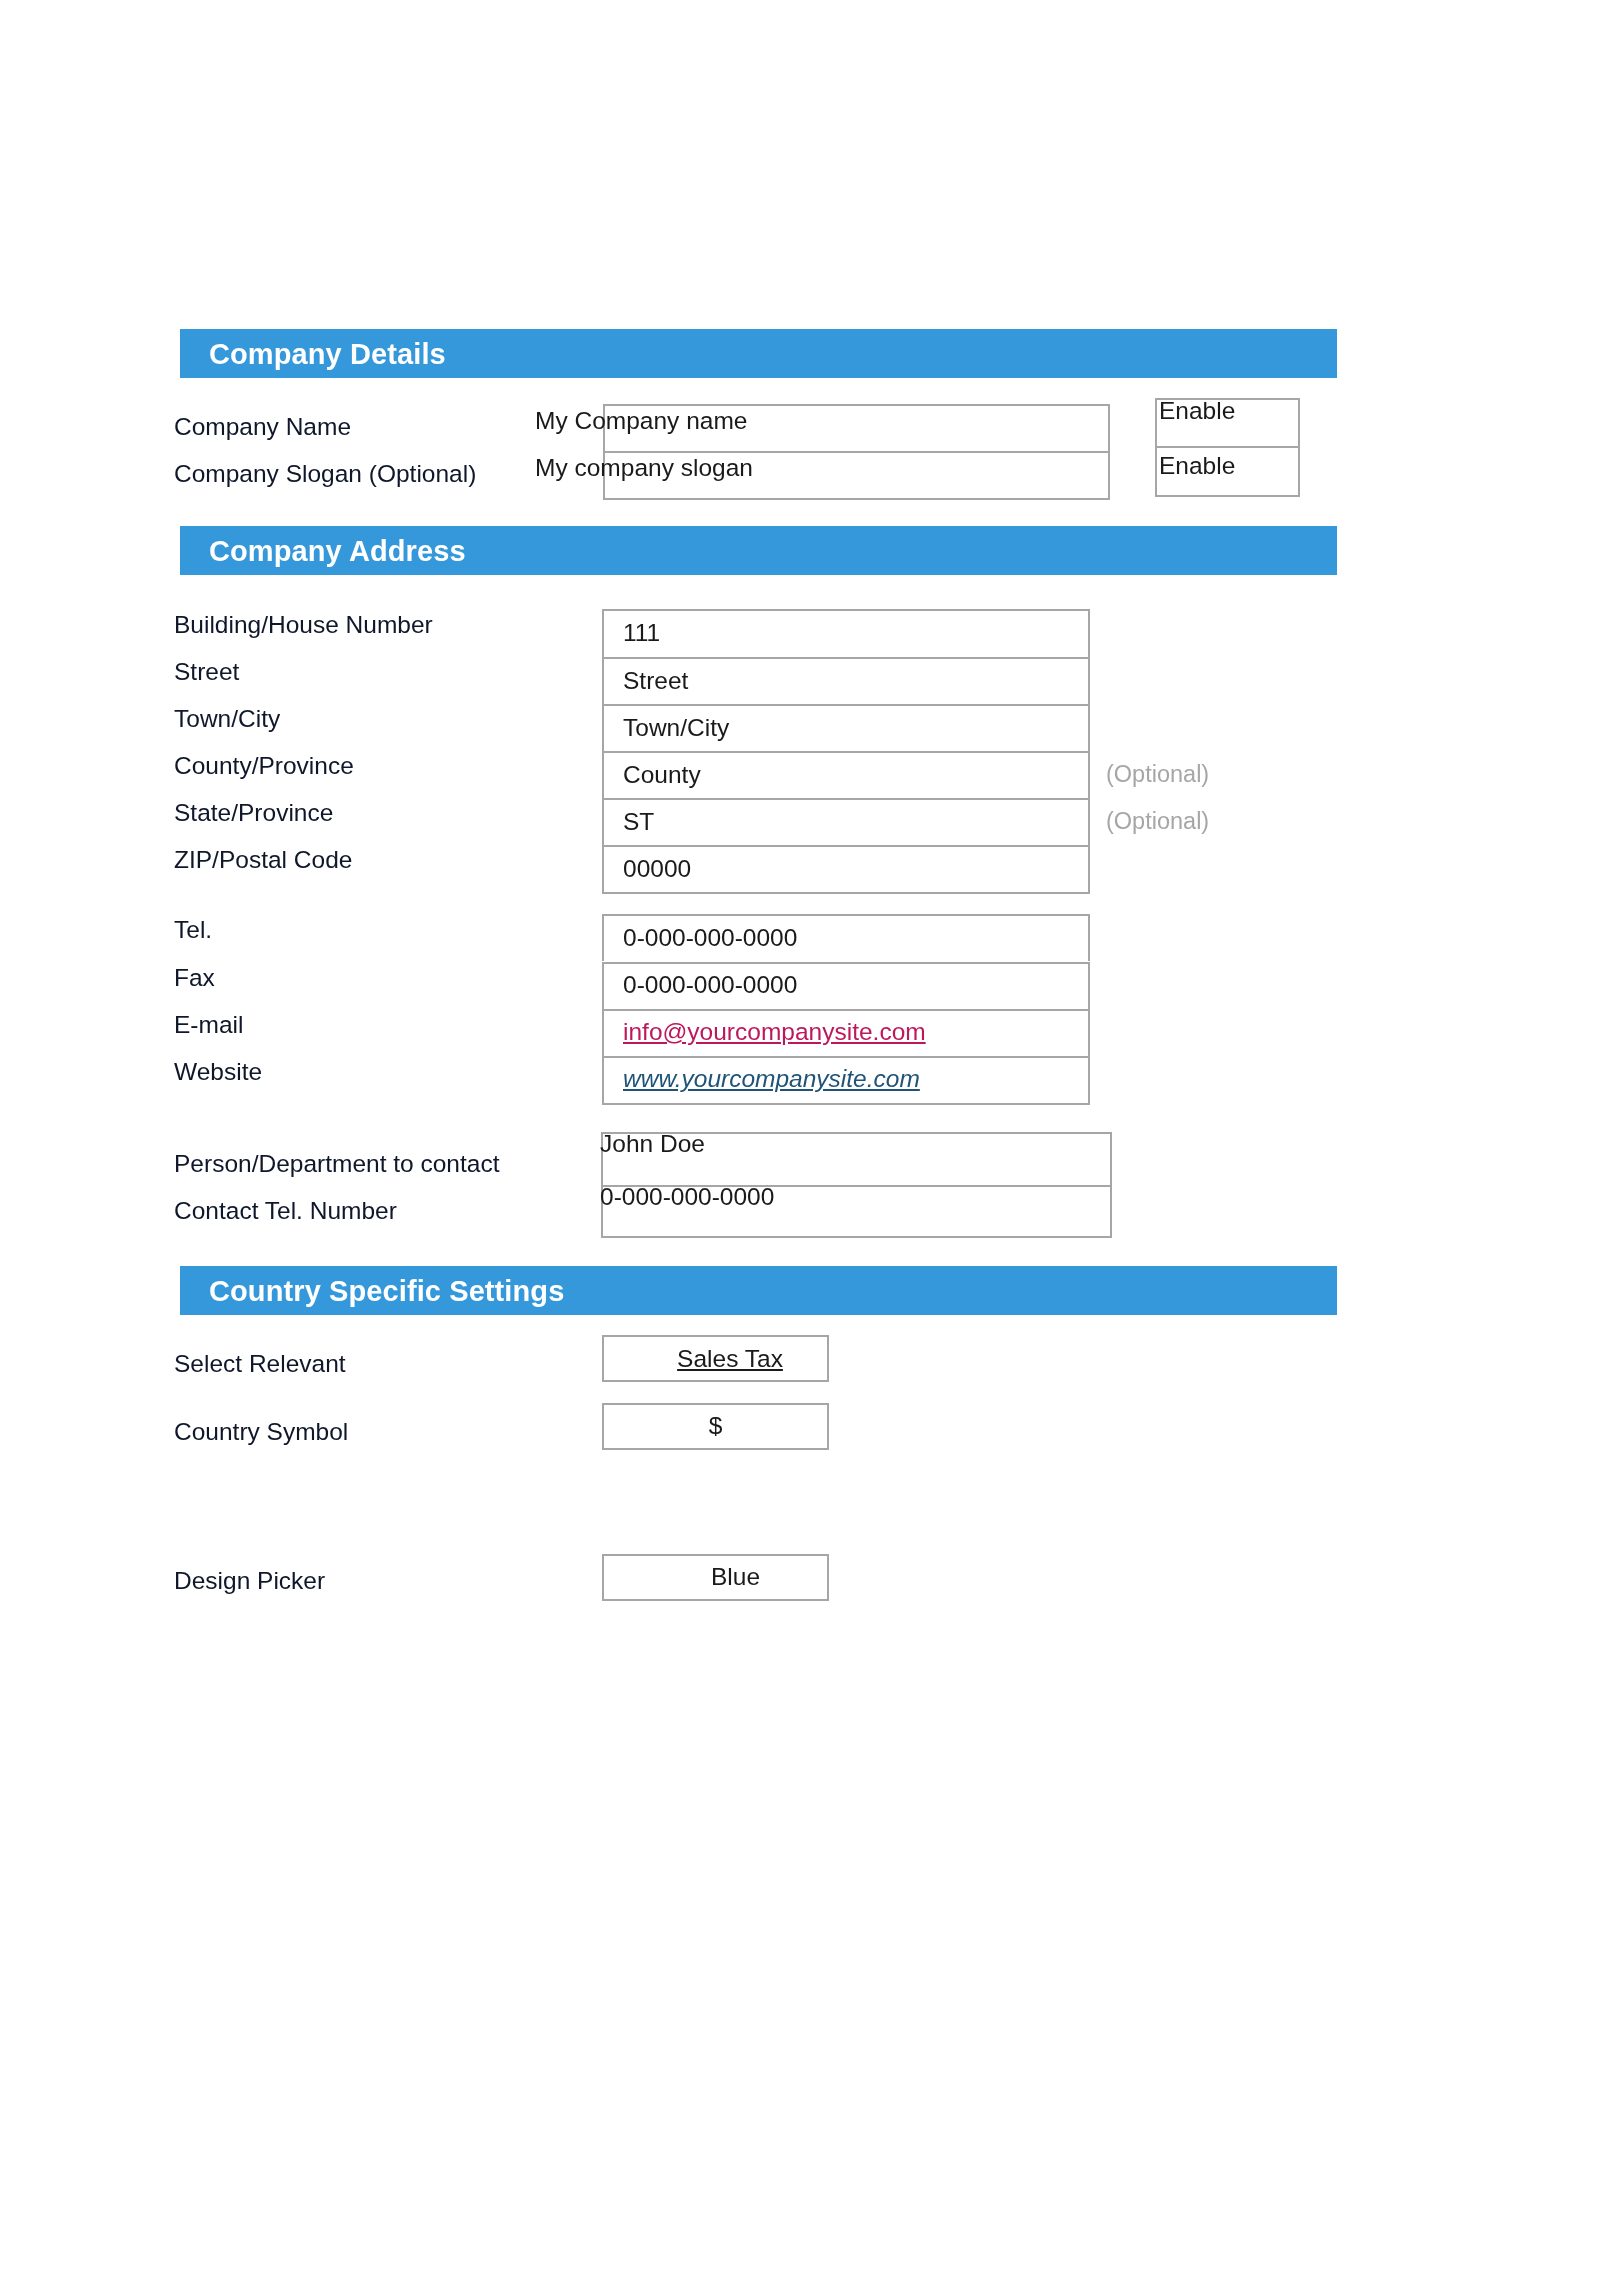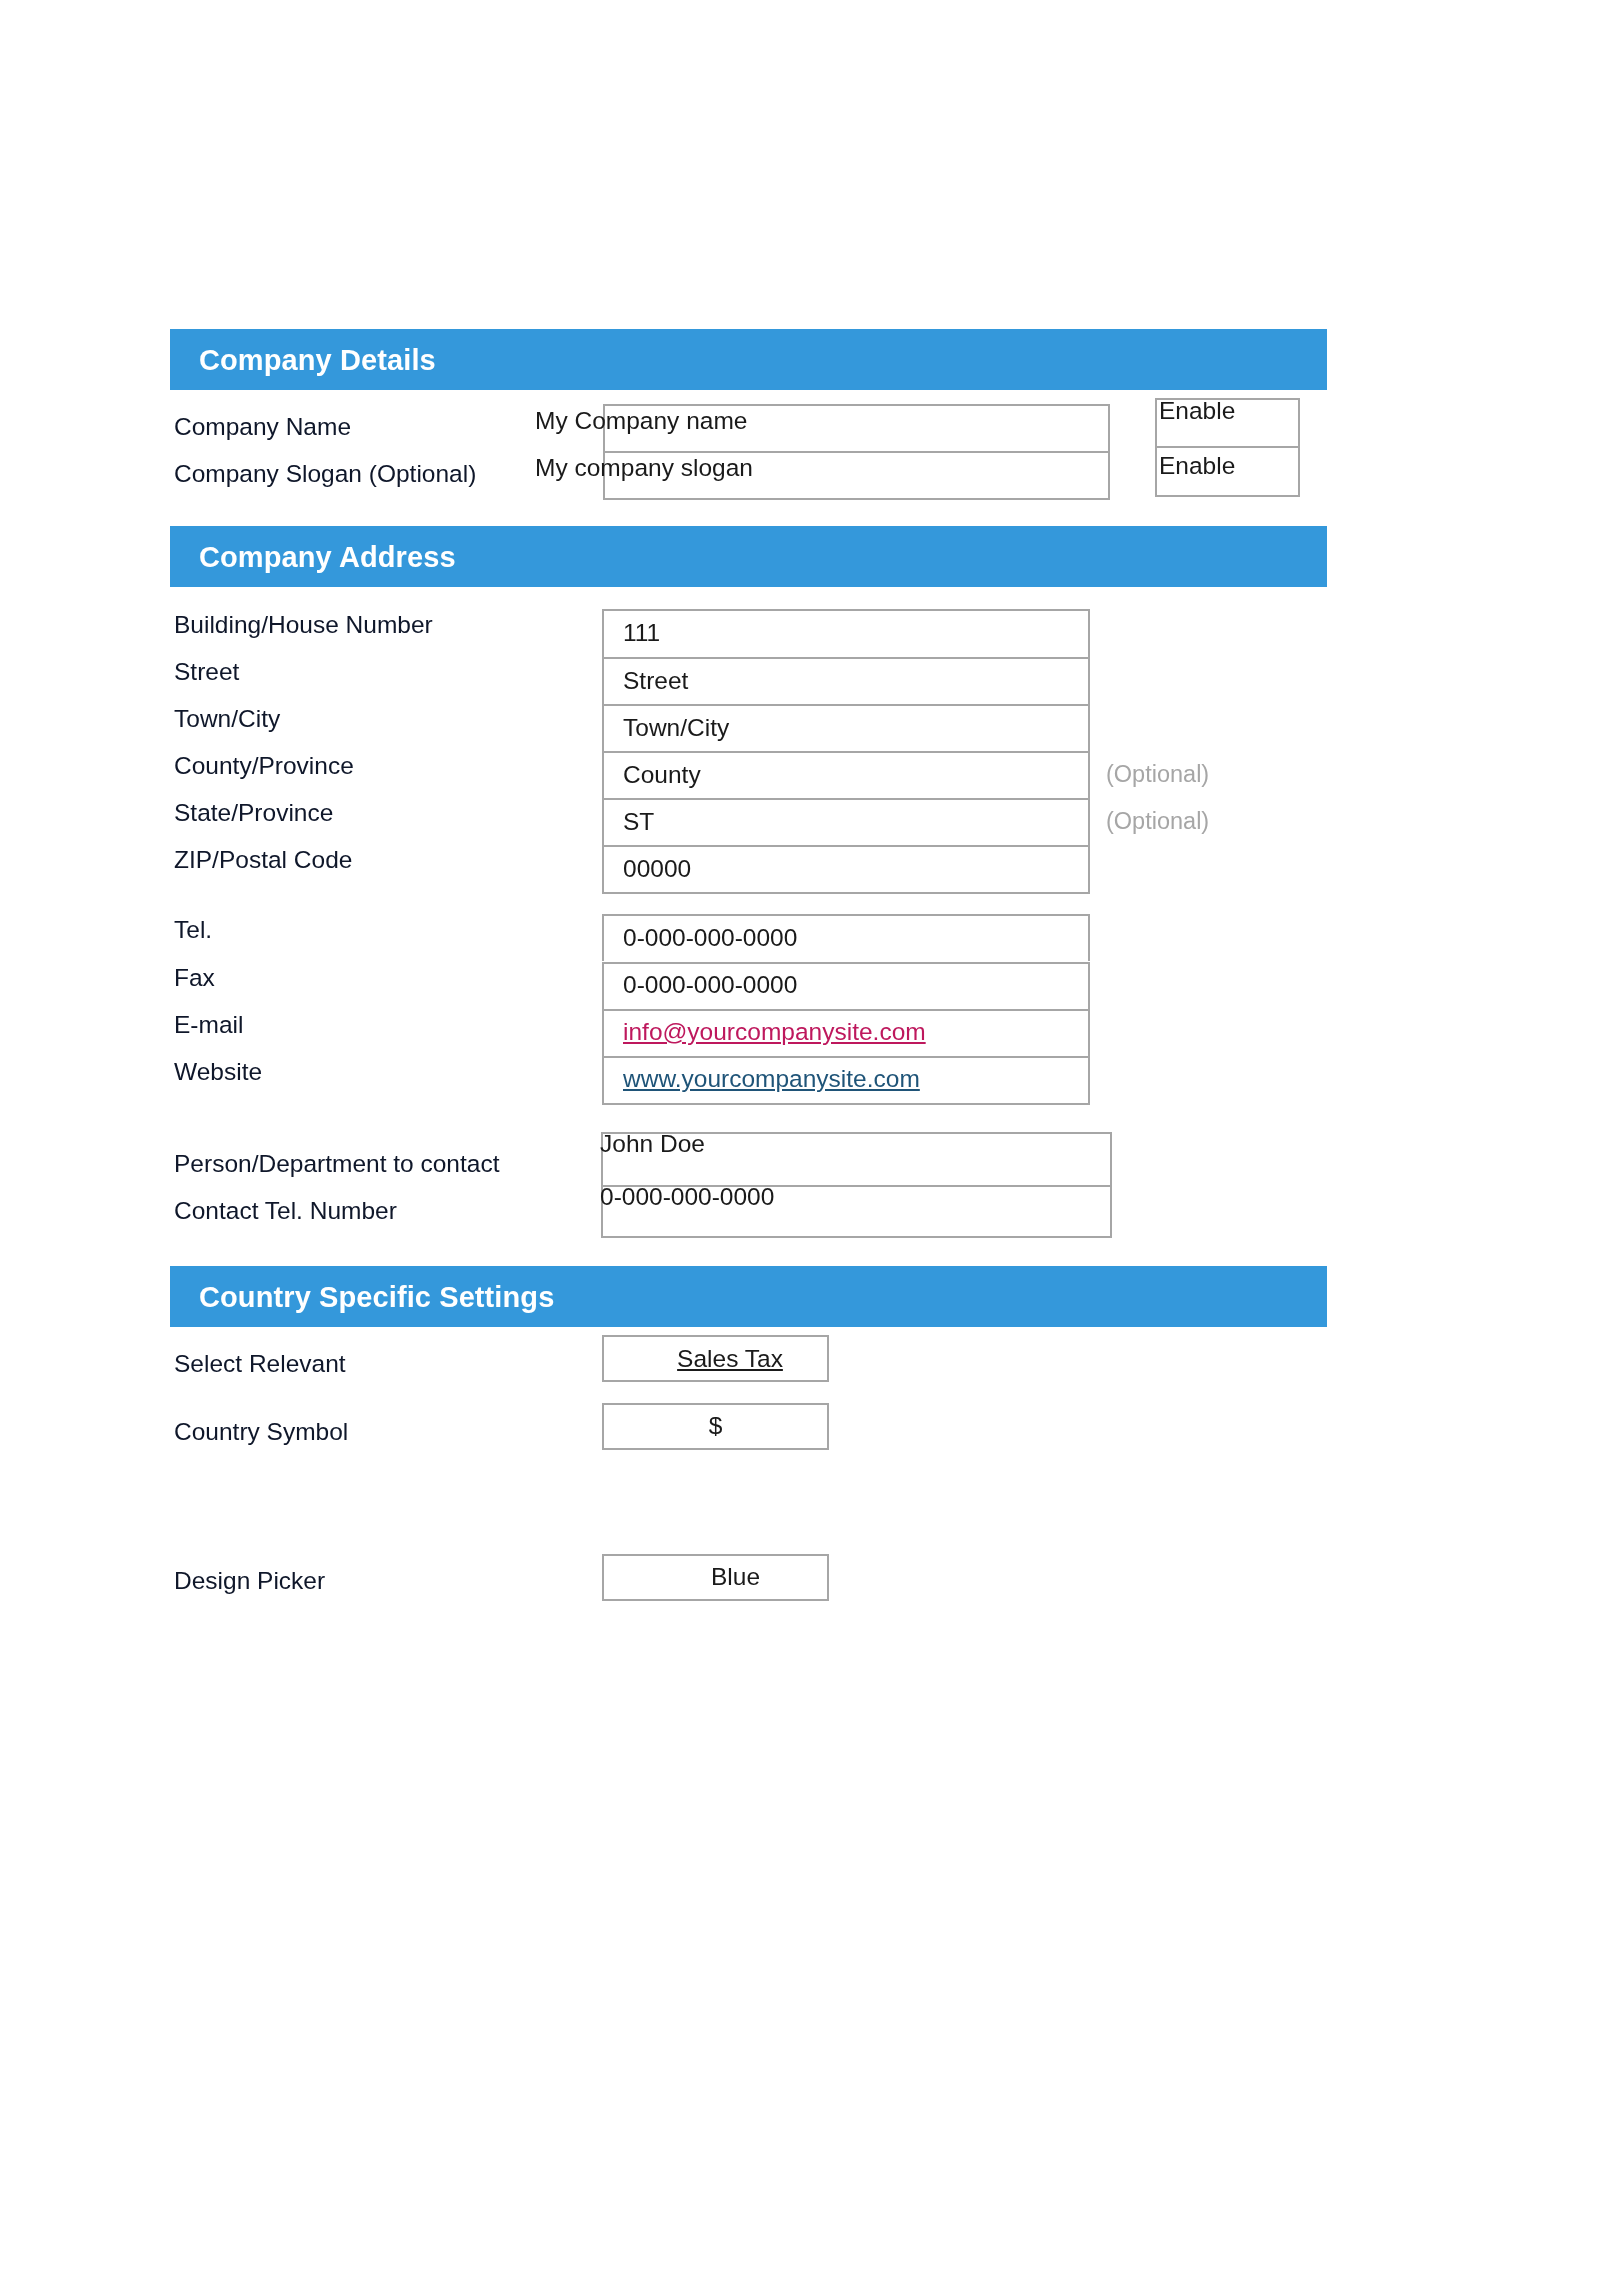--- a/index.html
+++ b/index.html
@@ -31,23 +31,23 @@
     line-height: 74px;
     font-weight: 400;
     color: #14507a;
     letter-spacing: -0.5px;
     white-space: nowrap;
   }
 
   
   .section-bar {
     position: absolute;
-    left: 170px;
+    left: 180px;
     width: 1157px;
-    height: 61px;
+    height: 49px;
     background: #3498db;
     box-sizing: border-box;
   }
   .section-bar .bar-label {
     position: absolute;
     left: 29px;
     top: 50%;
     transform: translateY(-50%);
     font-family: "Liberation Sans", sans-serif;
     font-size: 29px;
@@ -163,21 +163,21 @@
   <div class="field-label" style="left:174px; top:1057px;">Website</div>
 
   <div class="box joined" style="left: 602px; top: 914px; width: 488px; height: 47px; border-color: rgb(166, 166, 166);"></div>
   <div class="box joined" style="left: 602px; top: 962px; width: 488px; height: 47px; border-color: rgb(166, 166, 166);"></div>
   <div class="box joined" style="left: 602px; top: 1009px; width: 488px; height: 47px; border-color: rgb(166, 166, 166);"></div>
   <div class="box" style="left: 602px; top: 1056px; width: 488px; height: 49px; border-color: rgb(166, 166, 166);"></div>
 
   <div class="value" style="left:623px; top:923px;">0-000-000-0000</div>
   <div class="value" style="left:623px; top:970px;">0-000-000-0000</div>
   <div class="value link" style="left: 623px; top: 1017px; color: #be185d;">info@yourcompanysite.com</div>
-  <div class="value link" style="left: 623px; top: 1064px; color: rgb(31, 84, 120);">www.yourcompanysite.com</div>
+  <div class="value link" style="left: 623px; top: 1064px; color: rgb(31, 84, 120); font-style: italic;">www.yourcompanysite.com</div>
 
   <div class="field-label" style="left:174px; top:1149px;">Person/Department to contact</div>
   <div class="field-label" style="left:174px; top:1196px;">Contact Tel. Number</div>
 
   <div class="box joined" style="left: 601px; top: 1132px; width: 511px; height: 53px; border-color: rgb(166, 166, 166);"></div>
   <div class="box" style="left: 601px; top: 1185px; width: 511px; height: 53px; border-color: rgb(166, 166, 166);"></div>
 
   <div class="value" style="left:600px; top:1129px;">John Doe</div>
   <div class="value" style="left:600px; top:1182px;">0-000-000-0000</div>
 

